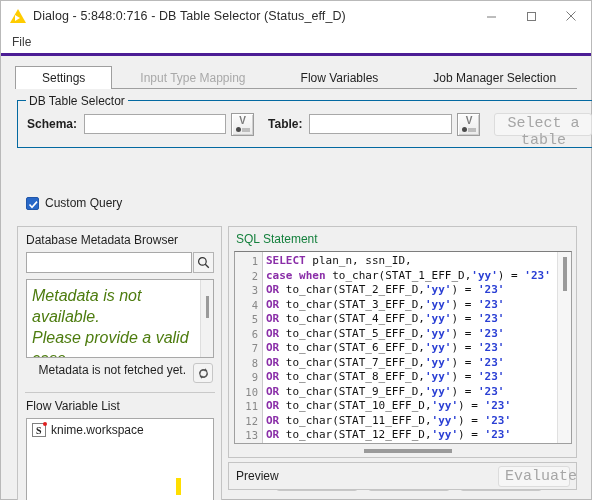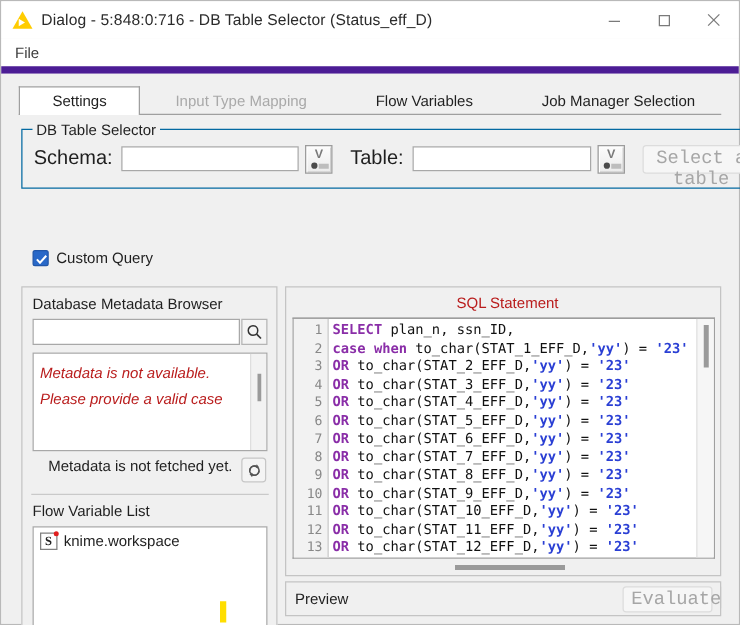--- a/index.html
+++ b/index.html
@@ -67,21 +67,21 @@
     display: flex; align-items: center; justify-content: center;
     color: #6b6b6b;
   }
   .win-btn svg { display: block; }
 
   
   .menubar {
     height: 22px; min-height: 22px;
     background: #ffffff;
     display: flex; align-items: center;
-    border-bottom: 6px solid #4c1d95;
+    border-bottom: 3px solid #4c1d95;
   }
   .menu-item {
     padding: 2px 8px 2px 11px;
     font-size: 12px; color: #3c3c3c;
   }
 
   
   .content {
     flex: 1 1 auto;
     background: #f0f0f0;
@@ -133,22 +133,23 @@
     white-space: nowrap;
   }
   .row-inner {
     position: absolute; left: 0; top: 0;
     width: 100%; height: 100%;
     display: flex; align-items: center;
     padding-left: 9px;
     box-sizing: border-box;
   }
   .fld-label {
-    font-size: 16px; color: #1f1f1f;
+    font-size: 12px; color: #1f1f1f;
     margin-right: 7px;
+    font-weight: bold;
   }
   .text-input {
     height: 20px;
     background: #ffffff;
     border: 1px solid #a8a8a8;
     box-sizing: border-box;
     font-family: "Liberation Sans", sans-serif;
     font-size: 12px;
     padding: 0 3px;
     outline: none;
@@ -256,23 +257,23 @@
   .meta-box {
     margin: 6px 7px 0 8px;
     height: 79px;
     background: #ffffff;
     border: 1px solid #a8a8a8;
     box-sizing: border-box;
     position: relative;
     overflow: hidden;
   }
   .meta-text {
-    font-size: 12px;
+    font-size: 16px;
     font-style: italic;
-    color: #b91c1c;
+    color: #4d7c0f;
     padding: 5px 6px 0 5px;
     line-height: 21px;
   }
   .meta-scroll {
     position: absolute; right: 0; top: 0;
     width: 13px; height: 100%;
     background: #f2f2f2;
     border-left: 1px solid #dedede;
     box-sizing: border-box;
   }
@@ -350,23 +351,22 @@
   
   .right-panel {
     position: absolute;
     left: 227px; top: 170px;
     width: 349px; height: 232px;
     background: #f0f0f0;
     border: 1px solid #c4c4c4;
     box-sizing: border-box;
   }
   .sql-head {
-    font-size: 12px; color: #b91c1c;
+    font-size: 12px; color: #15803d;
     padding: 5px 0 5px 7px;
-    text-align: center;
   }
   .editor {
     margin: 0 4px 0 5px;
     height: 193px;
     background: #ffffff;
     border: 1px solid #9f9f9f;
     border-top: 1px solid #7d7d7d;
     box-sizing: border-box;
     display: flex;
     position: relative;

